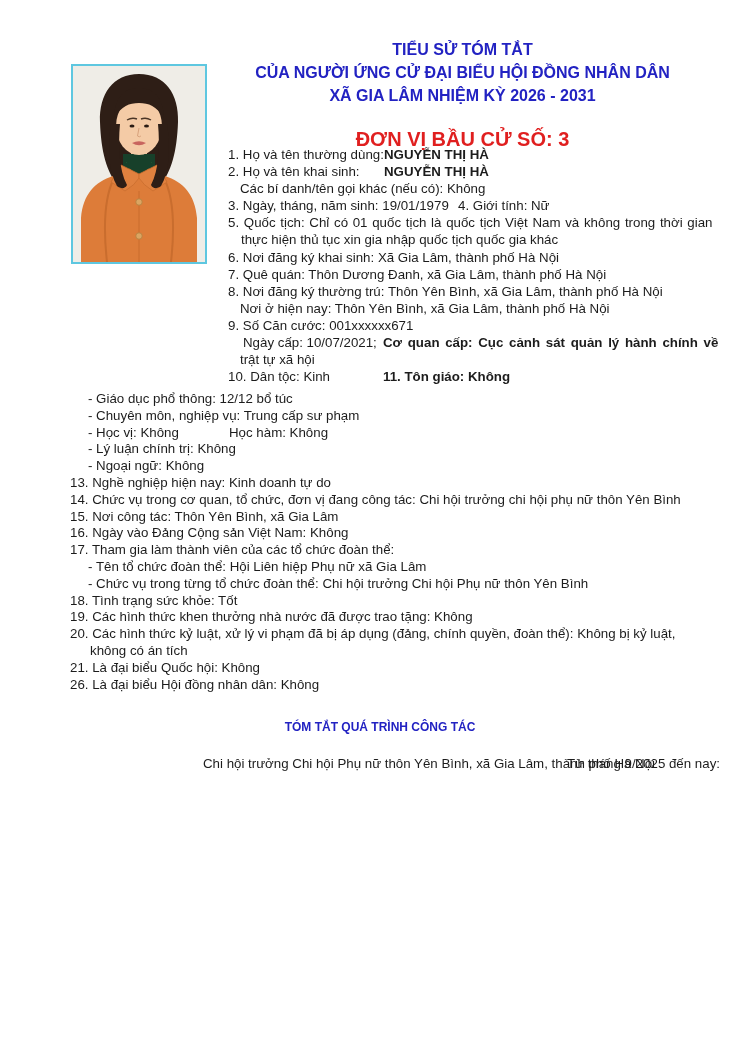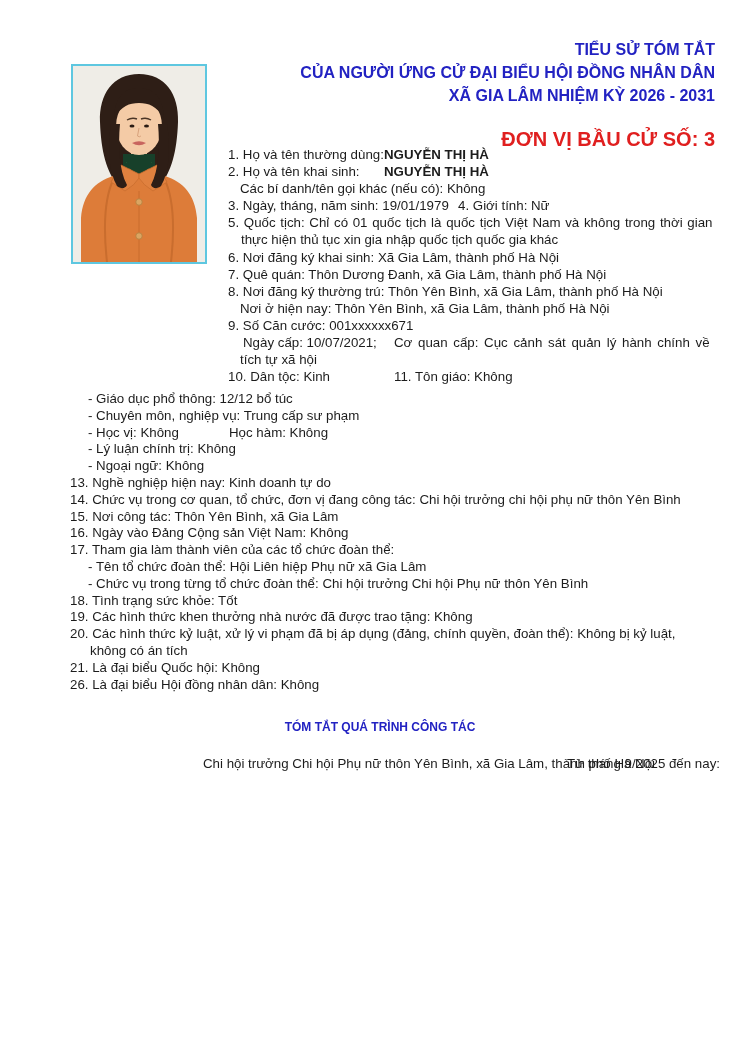--- a/index.html
+++ b/index.html
@@ -16,21 +16,21 @@
     position:absolute;left:71px;top:64px;
     width:136px;height:200px;
     border:2px solid #5ec7e0;
     background:#efede7;
     box-sizing:border-box;
   }
   .photo-frame svg{display:block;width:100%;height:100%;}
   
   .header{
     position:absolute;left:210px;top:38px;width:505px;
-    text-align:right;
+    text-align:center;
   }
   .header .h-blue{
     color:#2222c2;font-weight:bold;font-size:16px;line-height:23px;
   }
   .header .h-red{
     color:#e01f1f;font-weight:bold;font-size:20px;line-height:23px;
     margin-top:21px;
   }
   
   .col-right{
@@ -45,21 +45,21 @@
     position:relative;height:17.1px;line-height:17.1px;white-space:nowrap;
   }
   .col-left .ln{height:16.8px;line-height:16.8px;}
   .ind12{padding-left:12px;}
   .ind13{padding-left:13px;}
   .ind15{padding-left:15px;}
   .ind18{padding-left:18px;}
   .ind20{padding-left:20px;}
   .tab156{position:absolute;left:156px;font-weight:bold;}
   .tab230{position:absolute;left:230px;}
-  .tab170{position:absolute;left:166px;}
+  .tab170{position:absolute;left:155px;font-weight:bold;}
   .tab172{position:absolute;left:159px;}
   .tab133{position:absolute;left:133px;}
   .ws1{word-spacing:1px;}
   .ws2{word-spacing:2px;}
   
   .career-heading{
     position:absolute;left:70px;top:720px;width:620px;
     text-align:center;color:#2222c2;font-weight:bold;font-size:12px;
   }
   .career-line{
@@ -140,21 +140,21 @@
     <div class="ln ind13">thực hiện thủ tục xin gia nhập quốc tịch quốc gia khác</div>
     <div class="ln">6. Nơi đăng ký khai sinh: Xã Gia Lâm, thành phố Hà Nội</div>
     <div class="ln">7. Quê quán: Thôn Dương Đanh, xã Gia Lâm, thành phố Hà Nội</div>
     <div class="ln">8. Nơi đăng ký thường trú: Thôn Yên Bình, xã Gia Lâm, thành phố Hà Nội</div>
     <div class="ln ind12">Nơi ở hiện nay: Thôn Yên Bình, xã Gia Lâm, thành phố Hà Nội</div>
     <div class="ln">9. Số Căn cước: 001xxxxxx671</div>
     <div class="ln">
       <span class="ind15">Ngày cấp: 10/07/2021;</span>
       <span class="tab170 ws2">Cơ quan cấp: Cục cảnh sát quản lý hành chính về</span>
     </div>
-    <div class="ln ind12">tích tự xã hội</div>
+    <div class="ln ind12">trật tự xã hội</div>
     <div class="ln">
       <span>10. Dân tộc: Kinh</span>
       <span class="tab170">11. Tôn giáo: Không</span>
     </div>
   </div>
 
   <div class="col-left">
     <div class="ln ind18">- Giáo dục phổ thông: 12/12 bổ túc</div>
     <div class="ln ind18">- Chuyên môn, nghiệp vụ: Trung cấp sư phạm</div>
     <div class="ln">

